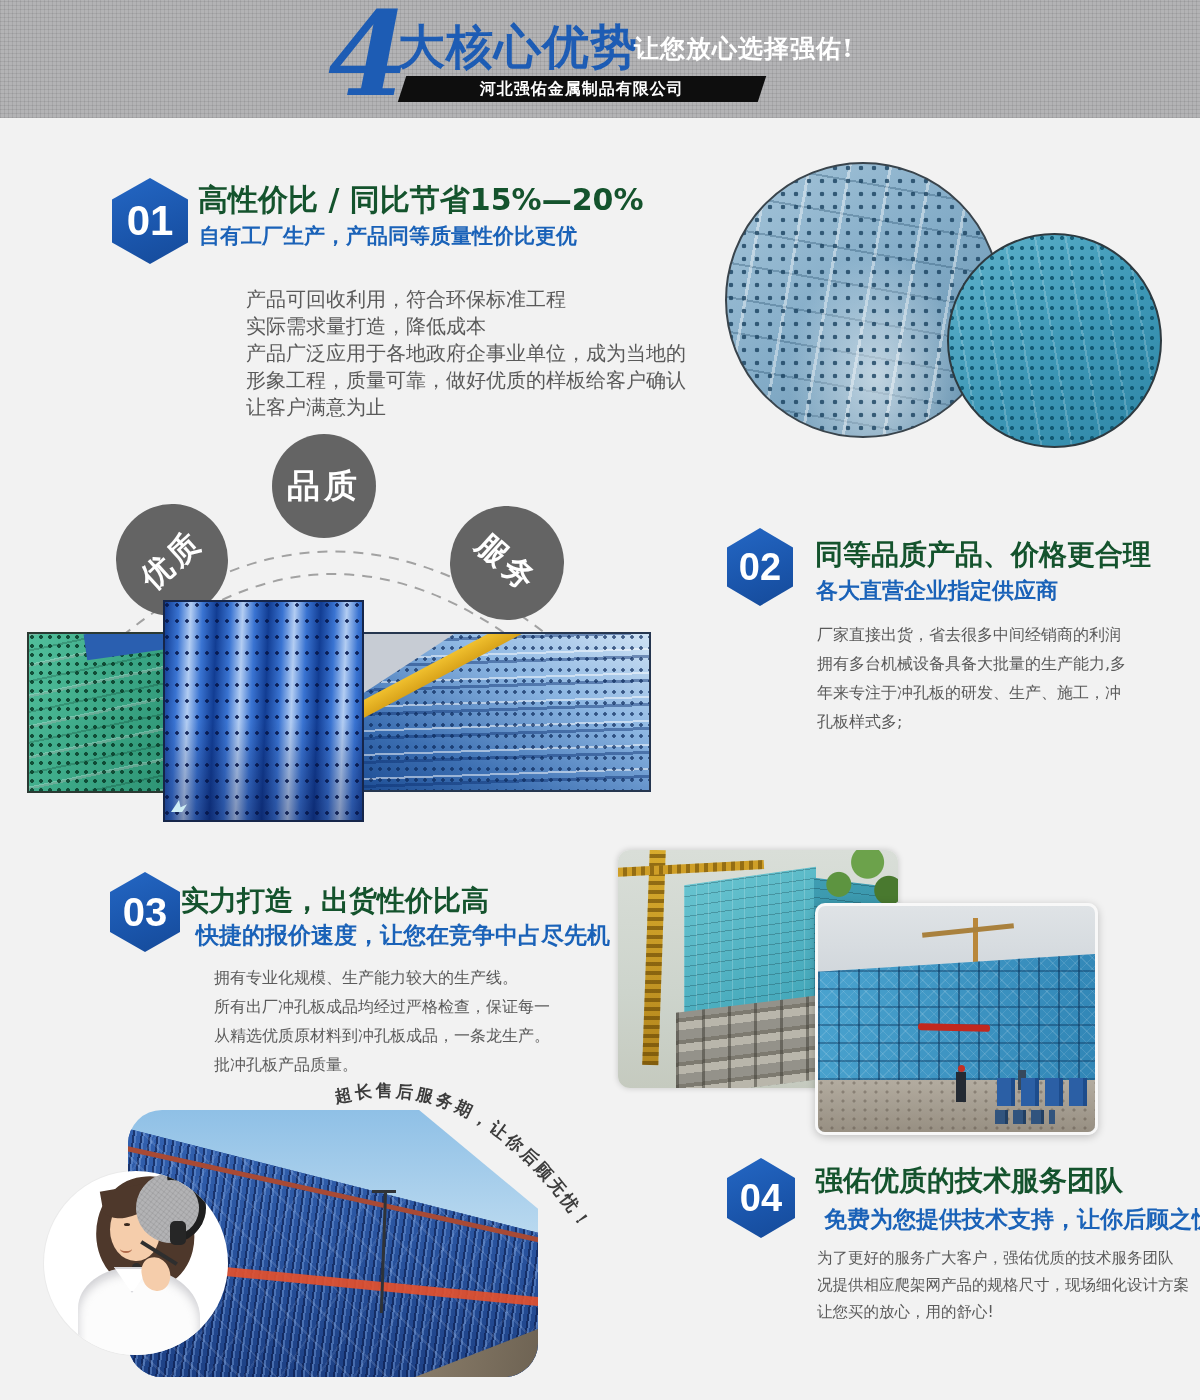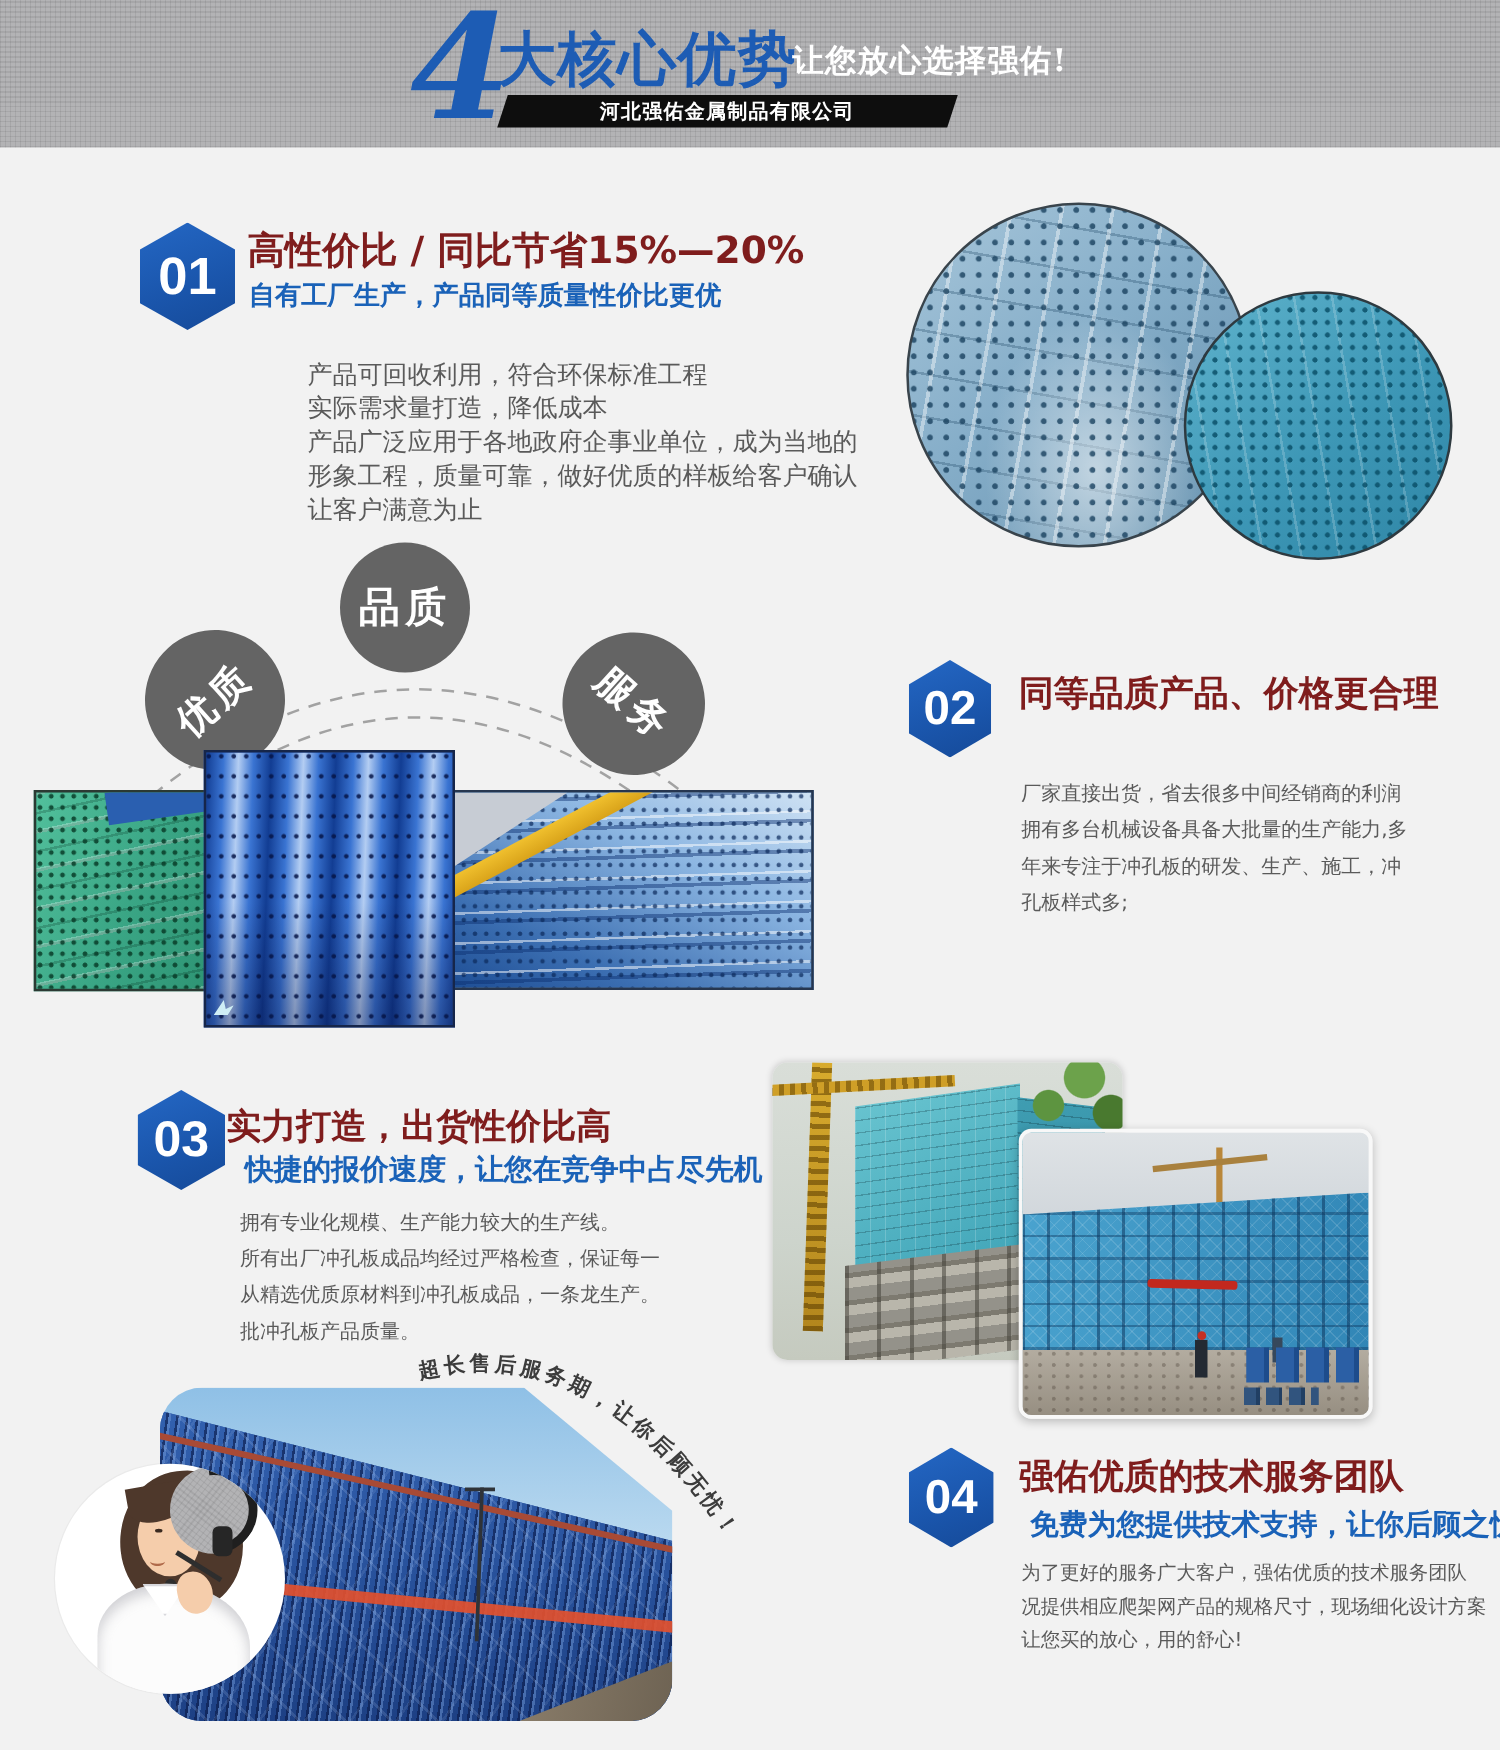--- a/index.html
+++ b/index.html
@@ -26,37 +26,37 @@
   .hex{position:absolute;display:flex;align-items:center;justify-content:center;
     clip-path:polygon(50% 0,100% 25%,100% 75%,50% 100%,0 75%,0 25%);
     background:linear-gradient(160deg,#2467c4 0%,#1a55ab 60%,#154a99 100%);
     color:#fff;font-family:Liberation Sans, sans-serif;font-weight:bold;}
   .hex.h1{left:112px;top:178px;width:76px;height:86px;font-size:42px;}
   .hex.h2{left:727px;top:528px;width:66px;height:78px;font-size:38px;}
   .hex.h3{left:110px;top:872px;width:70px;height:80px;font-size:40px;}
   .hex.h4{left:727px;top:1158px;width:68px;height:80px;font-size:38px;}
 
   
-  .advtitle{position:absolute;font-weight:bold;color:#7f1d1d;white-space:nowrap;}
+  .advtitle{position:absolute;font-weight:bold;color:#14532d;white-space:nowrap;}
   .advtitle.serif{font-family:"DejaVu Serif","Liberation Serif",serif;}
   .t1{left:198px;top:180px;font-size:30px;}
   .t2{left:815px;top:536px;font-size:28px;}
   .t3{left:181px;top:882px;font-size:28px;font-family:"DejaVu Serif","Liberation Serif",serif;}
   .t4{left:815px;top:1162px;font-size:28px;}
   .advsub{position:absolute;font-weight:bold;color:#1a62b8;white-space:nowrap;
     font-family:"DejaVu Serif","Liberation Serif",serif;}
   .s1{left:199px;top:222px;font-size:21px;}
   .s2{left:816px;top:576px;font-size:22px;}
   .s3{left:196px;top:920px;font-size:23px;}
   .s4{left:824px;top:1204px;font-size:23px;}
   .advbody{position:absolute;color:#5a5a5a;}
   .advbody div{white-space:nowrap;}
   .p1{left:199px;top:286px;font-size:20px;line-height:27px;margin-left:47px;}
   .p2{left:817px;top:620px;font-size:16px;line-height:29px;}
-  .p3{left:192px;top:963px;font-size:16px;line-height:29px;}
+  .p3{left:214px;top:963px;font-size:16px;line-height:29px;}
   .p4{left:817px;top:1245px;font-size:15.5px;line-height:27px;}
 
   
   .disc{position:absolute;border-radius:50%;}
   .disc.big{left:725px;top:162px;width:272px;height:272px;border:2px solid #39444c;z-index:1;
     background-color:#84abc6;
     background-image:
       radial-gradient(circle at 4px 4px, rgba(25,65,95,0.8) 2px, transparent 2.6px),
       radial-gradient(ellipse at 55% 78%, rgba(255,255,255,0.55), transparent 42%),
       repeating-linear-gradient(100deg, rgba(255,255,255,0.4) 0 3px, transparent 3px 40px),
@@ -259,20 +259,21 @@
   <div class="imgwave">
     <div class="logo"></div>
   </div>
   <div class="imgstack">
     <div class="graytri"></div>
     <div class="ystripe"></div>
   </div>
 
   <div class="hex h2">02</div>
   <div class="advtitle serif t2">同等品质产品、价格更合理</div>
+  <div class="advsub s2">各大直营企业指定供应商</div>
   <div class="advbody p2">
     <div>厂家直接出货，省去很多中间经销商的利润</div>
     <div>拥有多台机械设备具备大批量的生产能力,多</div>
     <div>年来专注于冲孔板的研发、生产、施工，冲</div>
     <div>孔板样式多;</div>
   </div>
 
   <div class="hex h3">03</div>
   <div class="advtitle t3">实力打造，出货性价比高</div>
   <div class="advsub s3">快捷的报价速度，让您在竞争中占尽先机</div>

